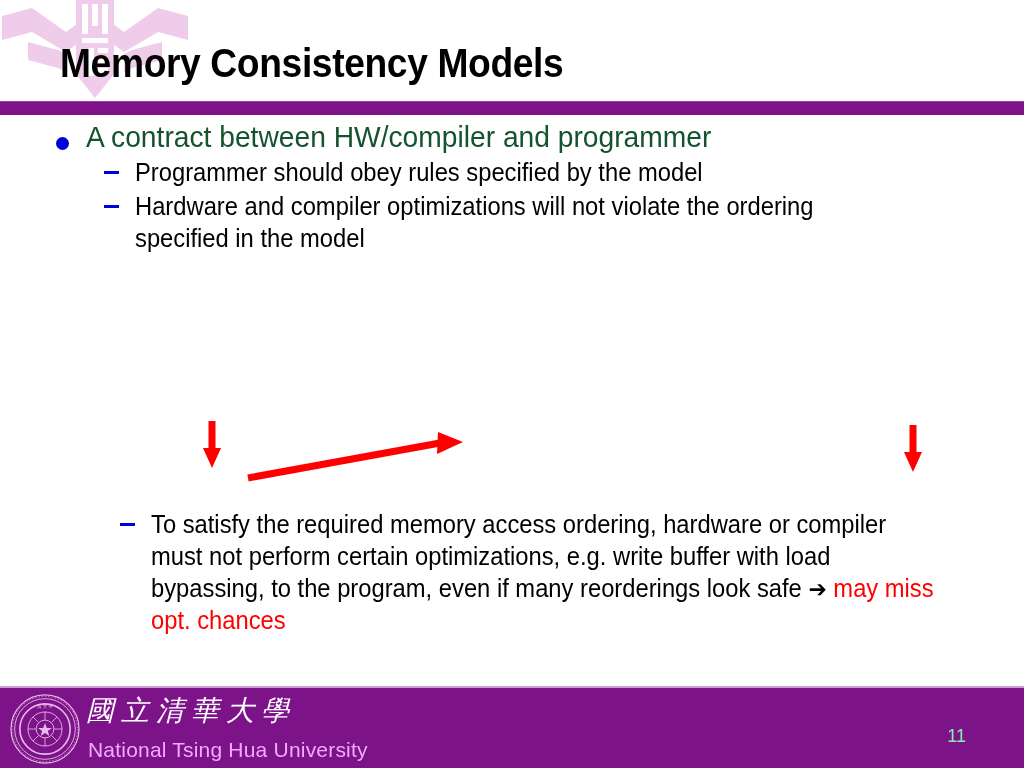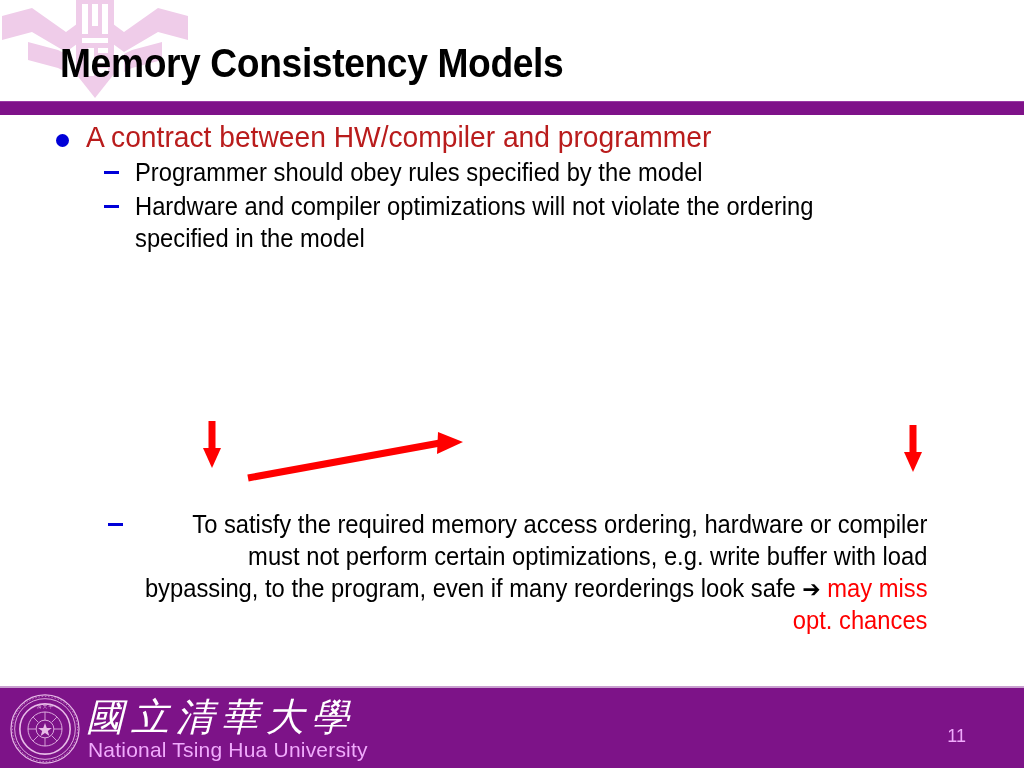--- a/index.html
+++ b/index.html
@@ -66,24 +66,24 @@
   .body {
     position: absolute;
     left: 0;
     top: 120px;
     width: 1024px;
   }
 
   .l1 {
     position: relative;
     display: flex;
-    align-items: flex-start;
+    align-items: center;
     margin: 0 0 0 56px;
     font-size: 30px;
-    color: #b91c1c;
+    color: #14532d;
     line-height: 1.12;
     font-family: "Liberation Sans Narrow", "Liberation Sans", sans-serif;
   }
   .l1 .dot {
     flex: 0 0 auto;
     width: 13px;
     height: 13px;
     border-radius: 50%;
     background: #0000D8;
     margin: 14px 17px 0 0;
@@ -159,21 +159,21 @@
     left: 8px;
     top: 4px;
     width: 74px;
     height: 74px;
   }
   .cn-name {
     position: absolute;
     left: 86px;
     top: 4px;
     font-family: "Liberation Serif", "DejaVu Serif", serif;
-    font-size: 38px;
+    font-size: 28px;
     color: #ffffff;
     letter-spacing: 7px;
     font-style: italic;
     white-space: nowrap;
   }
   .en-name {
     position: absolute;
     left: 88px;
     top: 50px;
     font-family: "Liberation Sans", sans-serif;
@@ -181,21 +181,21 @@
     color: #f0abfc;
     letter-spacing: 0.2px;
     white-space: nowrap;
   }
   .pageno {
     position: absolute;
     right: 58px;
     top: 38px;
     font-family: "Liberation Sans", sans-serif;
     font-size: 18px;
-    color: #f0abfc;
+    color: #86efac;
   }
   .arrow-glyph {
     font-family: "DejaVu Sans", sans-serif;
     font-weight: bold;
     font-size: 23px;
   }
 </style>
 </head>
 <body>
 
@@ -262,21 +262,21 @@
         <polygon points="904,452 922,452 913,472" stroke="none"></polygon>
       </g>
 
       <g>
         <line x1="248" y1="478" x2="440" y2="443"></line>
         <polygon points="438,432 463,442 437,454" stroke="none"></polygon>
       </g>
     </g>
   </svg>
 
-  <div class="l2" style="position:absolute; left:4px; top:506px; margin-left:104px; width:880px;text-align:right;">
+  <div class="l2" style="position:absolute; left:16px; top:506px; margin-left:104px; width:880px;">
     <span class="dash"></span>
     <span class="txt" style="max-width:830px"><span>To satisfy the required memory access ordering, hardware or compiler must not perform certain optimizations, e.g. write buffer with load bypassing, to the program, even if many reorderings look safe </span><span class="arrow-glyph">➔</span><span class="red"> may miss opt. chances</span></span>
   </div>
 
   <div class="footer">
     <svg class="seal" viewBox="0 0 100 100">
       <g stroke="#E7BBE7" fill="none">
         <circle cx="50" cy="50" r="46" stroke-width="1.6"></circle>
         <circle cx="50" cy="50" r="41" stroke-width="1.2"></circle>
         <circle cx="50" cy="50" r="34" stroke-width="2.2"></circle>

